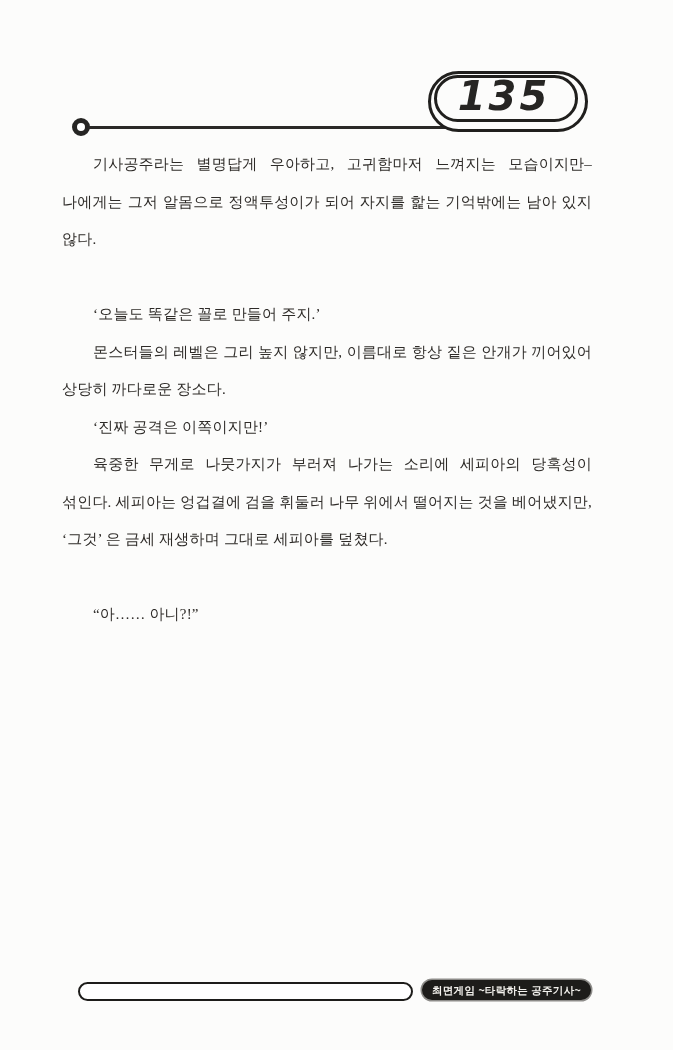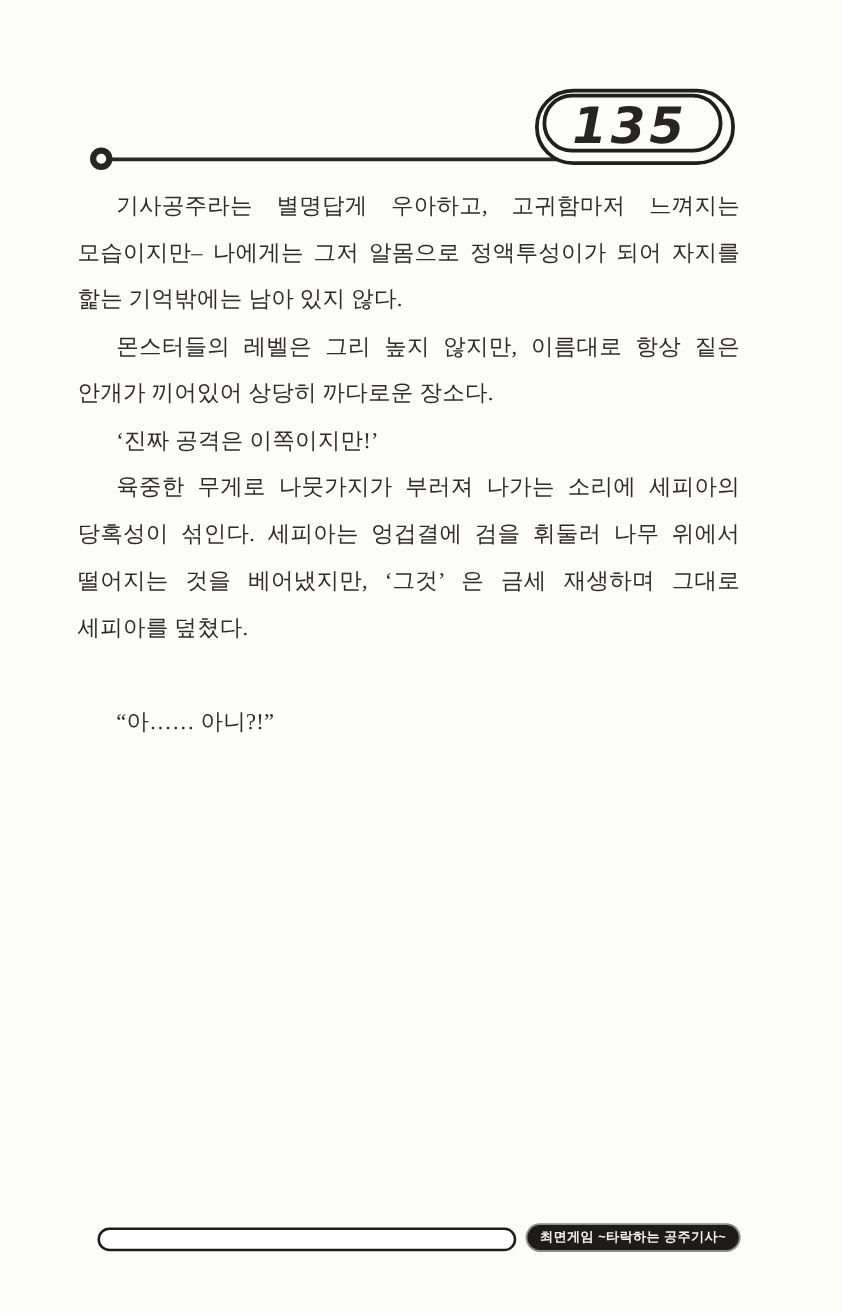--- a/index.html
+++ b/index.html
@@ -50,40 +50,40 @@
   }
   .page-pill-inner {
     position: absolute;
     left: 3px;
     right: 7px;
     top: 1px;
     bottom: 7px;
     border: 3px solid #201f1d;
     border-radius: 26px;
     display: flex;
-    align-items: flex-start;
+    align-items: flex-end;
     justify-content: center;
   }
   .page-number {
     font-family: "DejaVu Sans", sans-serif;
     font-style: italic;
     font-weight: bold;
     font-size: 40px;
     letter-spacing: 3px;
     color: #262523;
     transform: translateX(-2px);
   }
 
   
   .body-text {
     position: absolute;
     left: 62px;
     top: 146px;
     width: 530px;
-    font-size: 18px;
+    font-size: 15px;
     line-height: 37.5px;
     color: #2e2b28;
     text-align: justify;
     letter-spacing: 0.2px;
     word-break: keep-all;
   }
   .body-text p {
     margin: 0;
     padding: 0;
   }
@@ -128,20 +128,21 @@
   <div class="header-ring"></div>
   <div class="header-rule"></div>
   <div class="page-pill">
     <div class="page-pill-inner">
       <span class="page-number">135</span>
     </div>
   </div>
 
   <div class="body-text">
     <p class="indent">기사공주라는 별명답게 우아하고, 고귀함마저 느껴지는 모습이지만– 나에게는 그저 알몸으로 정액투성이가 되어 자지를 핥는 기억밖에는 남아 있지 않다.</p>
+    <p class="indent gap">‘오늘도 똑같은 꼴로 만들어 주지.’</p>
     <p class="indent">몬스터들의 레벨은 그리 높지 않지만, 이름대로 항상 짙은 안개가 끼어있어 상당히 까다로운 장소다.</p>
     <p class="indent">‘진짜 공격은 이쪽이지만!’</p>
     <p class="indent">육중한 무게로 나뭇가지가 부러져 나가는 소리에 세피아의 당혹성이 섞인다. 세피아는 엉겁결에 검을 휘둘러 나무 위에서 떨어지는 것을 베어냈지만, ‘그것’ 은 금세 재생하며 그대로 세피아를 덮쳤다.</p>
     <p class="indent gap">“아…… 아니?!”</p>
   </div>
 
   <div class="footer-pill"></div>
   <div class="series-badge">최면게임 ~타락하는 공주기사~</div>
 
 </div>

